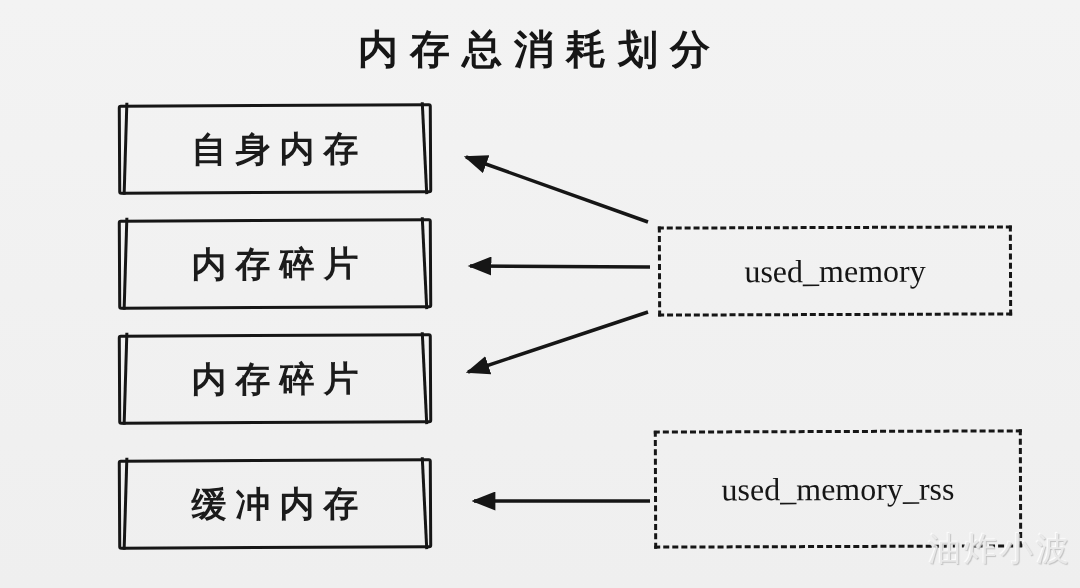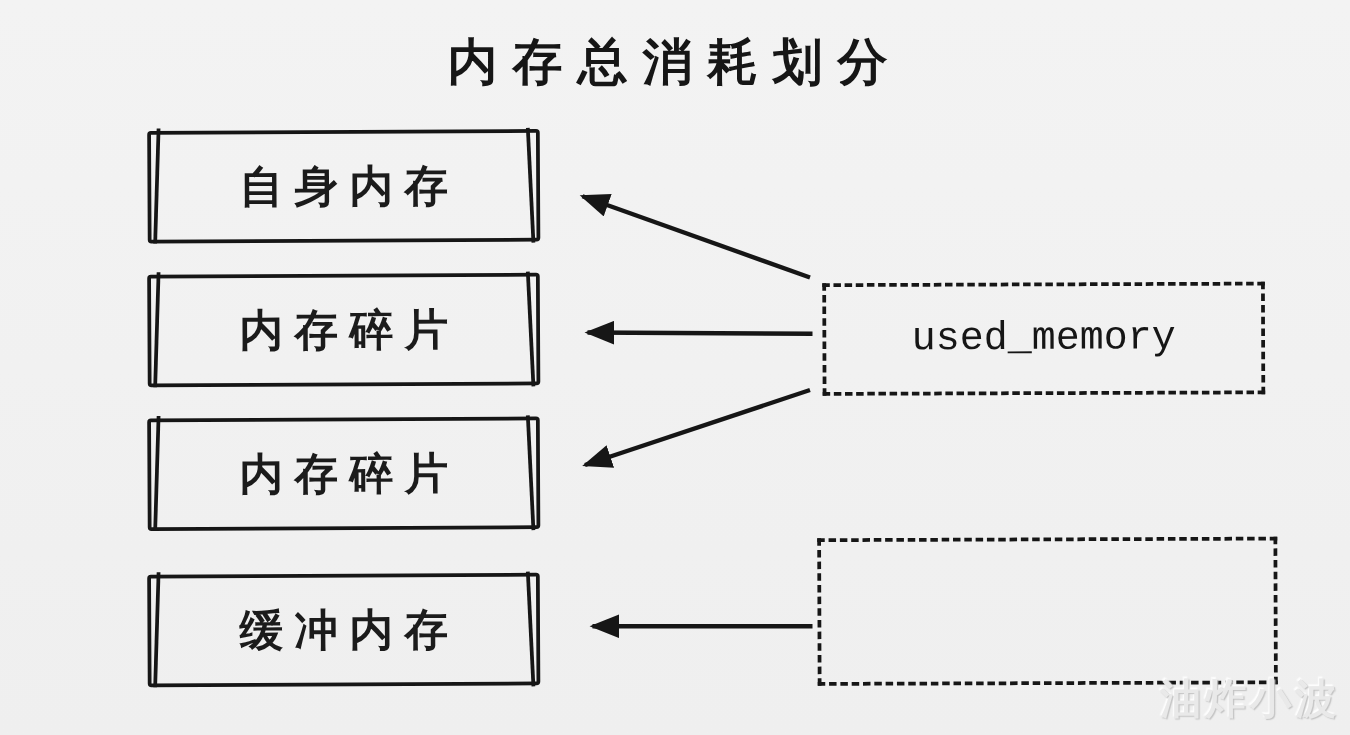--- a/index.html
+++ b/index.html
@@ -57,33 +57,33 @@
     background:transparent;
   }
   #box-used{
     left:658px;top:226px;width:348px;height:84px;
   }
   #box-rss{
     left:654px;top:430px;width:362px;height:112px;
   }
   .rbox .mono-line{
     font-size:32px;color:#161616;
-    font-family:Liberation Mono, monospace;
+    font-family:Liberation Serif, serif;
     line-height:1.25;
     white-space:nowrap;
   }
 
   .arrows{
     position:absolute;left:0;top:0;width:1080px;height:588px;
     pointer-events:none;
   }
 
   .watermark{
-    position:absolute;right:8px;bottom:6px;
-    font-size:33px;font-weight:700;
+    position:absolute;right:8px;bottom:16px;
+    font-size:33px;font-weight:400;
     color:#e9e9e9;
     text-shadow:1px 1px 1px #c2c2c2, -1px -1px 1px #fdfdfd;
     letter-spacing:3px;
     font-family:"DejaVu Sans",sans-serif;
   }
 </style>
 </head>
 <body>
 
 <div class="canvas">
@@ -104,20 +104,21 @@
 
   <div class="lbox" id="box-frag">
     <span class="label">缓冲内存</span>
   </div>
 
   <div class="rbox" id="box-used">
     <span class="mono-line">used_memory</span>
   </div>
 
   <div class="rbox" id="box-rss">
+    <span class="mono-line">used_memory_rss</span>
   </div>
 
   <svg class="arrows" viewBox="0 0 1080 588" xmlns="http://www.w3.org/2000/svg">
     <defs>
       <marker id="ah" viewBox="0 0 10 8" refX="9" refY="4" markerWidth="24" markerHeight="19" orient="auto" markerUnits="userSpaceOnUse">
         <path d="M0,0 L10,4 L0,8 Z" fill="#161616"></path>
       </marker>
     </defs>
     <line x1="648" y1="222" x2="466" y2="157" stroke="#161616" stroke-width="3.5" marker-end="url(#ah)"></line>
     <line x1="650" y1="267" x2="470" y2="266" stroke="#161616" stroke-width="3.5" marker-end="url(#ah)"></line>

